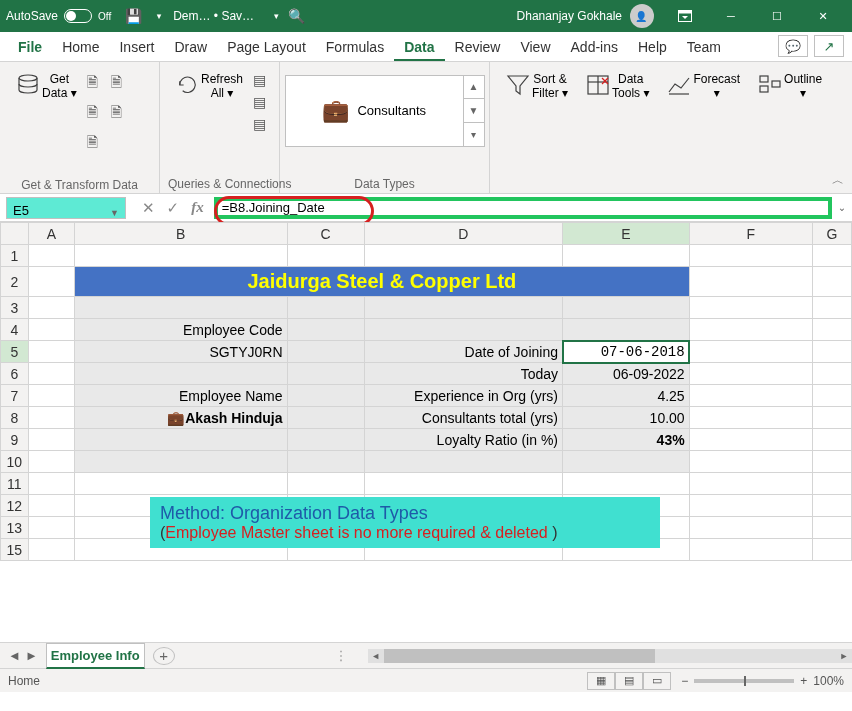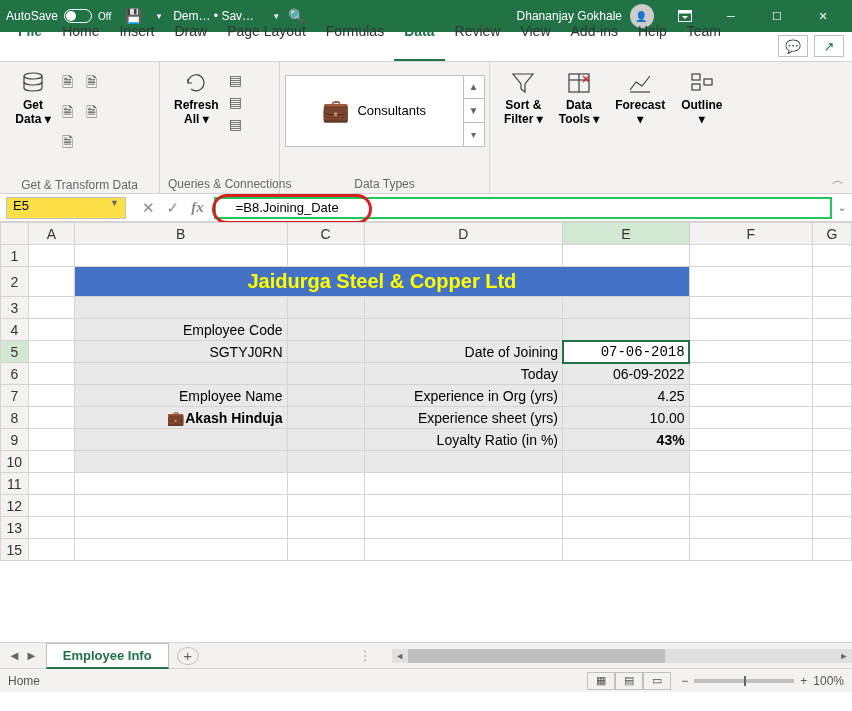--- a/index.html
+++ b/index.html
@@ -12,51 +12,51 @@
 .titlebar .toggle::after { content: ""; width: 10px; height: 10px; background: #fff; border-radius: 50%; position: absolute; top: 1px; left: 1px; }
 .titlebar .save-icon { margin-right: 14px; font-size: 14px; }
 .titlebar .doctitle { flex: 0 0 auto; margin-right: 20px; }
 .titlebar .search { margin-right: auto; margin-left: 10px;}
 .titlebar .user { display: flex; align-items: center; gap: 8px; margin-right: 8px; }
 .titlebar .avatar { width: 24px; height: 24px; border-radius: 50%; background: #ccc; display:flex; align-items:center; justify-content:center; font-size:10px;color:#333;}
 .titlebar .winbtn { width: 46px; height: 32px; display: flex; align-items: center; justify-content: center; color: #fff; font-size: 11px; }
 
 
 .tabs { height: 30px; background: #fff; display: flex; align-items: flex-end; padding: 0 8px; border-bottom: 1px solid #d4d4d4; }
-.tabs .tab { padding: 6px 10px 20px; font-size: 14px; color: #333; cursor: pointer; border-bottom: 2px solid transparent; }
+.tabs .tab { padding: 6px 10px 4px; font-size: 14px; color: #333; cursor: pointer; border-bottom: 2px solid transparent; }
 .tabs .tab.active { color: #217346; border-bottom: 2px solid #217346; font-weight: 600; }
 .tabs .file { color: #217346; font-weight: 600; }
 .tabs .spacer { flex: 1; }
 .tabs .extra { display: flex; gap: 6px; padding-bottom:4px;}
 .tabs .extra .box { width: 30px; height: 22px; border: 1px solid #c0c0c0; display:flex;align-items:center;justify-content:center;font-size:13px;color:#217346;}
 
 
 .ribbon { height: 132px; background: #f3f2f1; display: flex; border-bottom: 1px solid #d4d4d4; position: relative; }
 .ribbon .group { border-right: 1px solid #d4d4d4; padding: 4px 8px 2px; display: flex; flex-direction: column; }
 .ribbon .group .content { flex: 1; display: flex; align-items: flex-start; gap: 4px; }
 .ribbon .group .label { text-align: center; font-size: 12px; color: #666; padding: 2px 0 0; white-space: nowrap; margin-top: 20px; }
-.ribbon .bigbtn { display: flex; flex-direction: column; align-items: center; justify-content: flex-end; padding: 4px 6px; cursor: pointer; min-width: 50px; font-weight: bold; }
+.ribbon .bigbtn { display: flex; flex-direction: row; align-items: center; justify-content: flex-end; padding: 4px 6px; cursor: pointer; min-width: 50px; }
 .ribbon .bigbtn .lbl { font-size: 12px; text-align: center; margin-top: 2px; line-height: 1.2; }
 .ribbon .mini-grid { display: grid; grid-template-columns: 18px 18px; gap: 6px 6px; padding-top:6px;}
 .ribbon .mini-grid span { font-size: 14px; color: #555; }
 .datatypes { width: 210px; align-items:center; }
 .datatypes .box { border: 1px solid #c0c0c0; display: flex; align-items: center; height: 72px; width: 200px; background:#fff; }
 .datatypes .box .left { flex:1; display:flex; align-items:center; justify-content:center; gap:8px; height:100%; border-right:1px solid #c0c0c0;}
 .datatypes .box .arrows { width: 20px; display:flex; flex-direction:column; height:100%;}
 .datatypes .box .arrows div { flex:1; display:flex;align-items:center;justify-content:center;border-bottom:1px solid #c0c0c0;font-size:10px;color:#666;}
 .datatypes .box .arrows div:last-child{border-bottom:none;}
 .ribbon .collapse { position: absolute; right: 8px; bottom: 4px; font-size: 12px; color: #666; cursor:pointer;}
 
 
 .formula { height: 28px; display: flex; align-items: center; border-bottom: 1px solid #d4d4d4; }
-.formula .namebox { width: 120px; border: 1px solid #c0c0c0; margin: 0 6px; height: 22px; display: flex; align-items: flex-start; padding: 0 6px; font-size: 13px; background:#fde047; }
+.formula .namebox { width: 120px; border: 1px solid #c0c0c0; margin: 0 6px; height: 22px; display: flex; align-items: flex-end; padding: 0 6px; font-size: 13px; background:#5eead4; }
 .formula .namebox .arr { margin-left: auto; font-size: 9px; color: #666; }
 .formula .btns { display: flex; gap: 12px; padding: 0 10px; color: #888; font-size: 15px; }
 .formula .fx { font-style: italic; font-family: serif; font-size: 15px; font-weight: bold; }
-.formula .input { flex: 1; height: 22px; border: 2px solid #22c55e; display: flex; align-items: center; padding: 0 20px; font-size: 13px; position: relative; background:#fff;}
+.formula .input { flex: 1; height: 22px; border: 4px solid #22c55e; display: flex; align-items: center; padding: 0 4px; font-size: 13px; position: relative; background:#fff;}
 .formula .highlight { position: absolute; left: -4px; top: -5px; width: 160px; height: 30px; border: 3px solid #d62020; border-radius: 15px; pointer-events: none; }
 .formula .expand { width: 20px; text-align: center; color: #666; font-size: 10px; }
 
 
 .sheet { position: relative; height: 420px; overflow: hidden; background:#fff;}
 .sheet table { border-collapse: collapse; table-layout: fixed; }
 .sheet th, .sheet td { border: 1px solid #d4d4d4; font-size: 14px; height: 22px; overflow: visible; white-space: nowrap; }
 .sheet th { background: #f3f2f1; font-weight: normal; color: #333; text-align: center; }
 .sheet .rowh { width: 28px; text-align: center; background: #f3f2f1; }
 .sheet .colh.sel, .sheet .rowh.sel { background: #d2e8d2; }
@@ -74,21 +74,21 @@
 .sel-cell { outline: 2px solid #217346; outline-offset: -1px; background:#fff !important;font-family:Liberation Mono, monospace; }
 .right { text-align: right; }
 .bold { font-weight: 700; }
 
 .method-box { background: #40e0d0; padding: 6px 10px; position:absolute; font-size: 18px; color: #1e5aa8;}
 .method-box .sub { color: #d62020; font-size: 16px; }
 
 
 .sheettabs { height: 26px; display: flex; align-items: center; border-top: 1px solid #d4d4d4; background: #f3f2f1; font-size: 13px; }
 .sheettabs .nav { padding: 0 8px; color: #666; display:flex; gap:4px;}
-.sheettabs .tab { background: #fff; padding: 4px 16px; border: 1px solid #c0c0c0; border-bottom: 2px solid #217346; color: #217346; font-weight: 600; }
+.sheettabs .tab { background: #fff; padding: 4px 4px; border: 1px solid #c0c0c0; border-bottom: 2px solid #217346; color: #217346; font-weight: 600; }
 .sheettabs .add { padding: 0 10px; font-size: 15px; color: #666; border:1px solid #c0c0c0; border-radius:50%; width:18px;height:18px;display:flex;align-items:center;justify-content:center;margin-left:8px;}
 .sheettabs .scroll { flex: 1; display: flex; align-items: center; margin-left: 20px; }
 .sheettabs .scroll .track { flex: 1; height: 14px; background: #e0e0e0; position: relative; }
 .sheettabs .scroll .thumb { position: absolute; left: 0; width: 60%; height: 100%; background: #c0c0c0; }
 .sheettabs .scroll .btn { width: 16px; height: 14px; background: #e0e0e0; display:flex;align-items:center;justify-content:center;font-size:9px;color:#666;}
 
 
 .status { height: 24px; background: #f3f2f1; border-top: 1px solid #d4d4d4; display: flex; align-items: center; font-size: 12px; padding: 0 8px; color: #555; }
 .status .spacer { flex: 1; }
 .status .views { display: flex; gap: 0; }
@@ -354,21 +354,21 @@
           <td class="shade">Experience in Org (yrs)</td>
           <td class="shade right">4.25</td>
           <td></td>
           <td></td>
         </tr>
   <tr>
           <th class="rowh">8</th>
           <td></td>
           <td class="shade bold"><span>💼</span><span>Akash Hinduja</span></td>
           <td class="shade"></td>
-          <td class="shade">Experience sheet (yrs)</td>
+          <td class="shade">Consultants total (yrs)</td>
           <td class="shade right">10.00</td>
           <td></td>
           <td></td>
         </tr>
   <tr>
           <th class="rowh">9</th>
           <td></td>
           <td class="shade"></td>
           <td class="shade"></td>
           <td class="shade">Loyalty Ratio (in %)</td>
@@ -421,20 +421,26 @@
           <td></td>
           <td></td>
           <td></td>
           <td></td>
           <td></td>
           <td></td>
           <td></td>
         </tr>
 </tbody>
     </table>
+<div class="method-box" style="left:150px; top:275px; width:510px;">
+  <div>Method: Organization Data Types</div>
+  <div class="sub" style="color:#333;">
+    <span>(</span><span style="color:#d62020;">Employee Master sheet is no more required &amp; deleted</span><span> )</span>
+  </div>
+</div>
 </div>
 
 <div class="sheettabs">
   <div class="nav">
     <span>◄</span>
     <span>►</span>
   </div>
   <div class="tab">Employee Info</div>
   <div class="add">+</div>
   <div style="width:160px;"></div>

